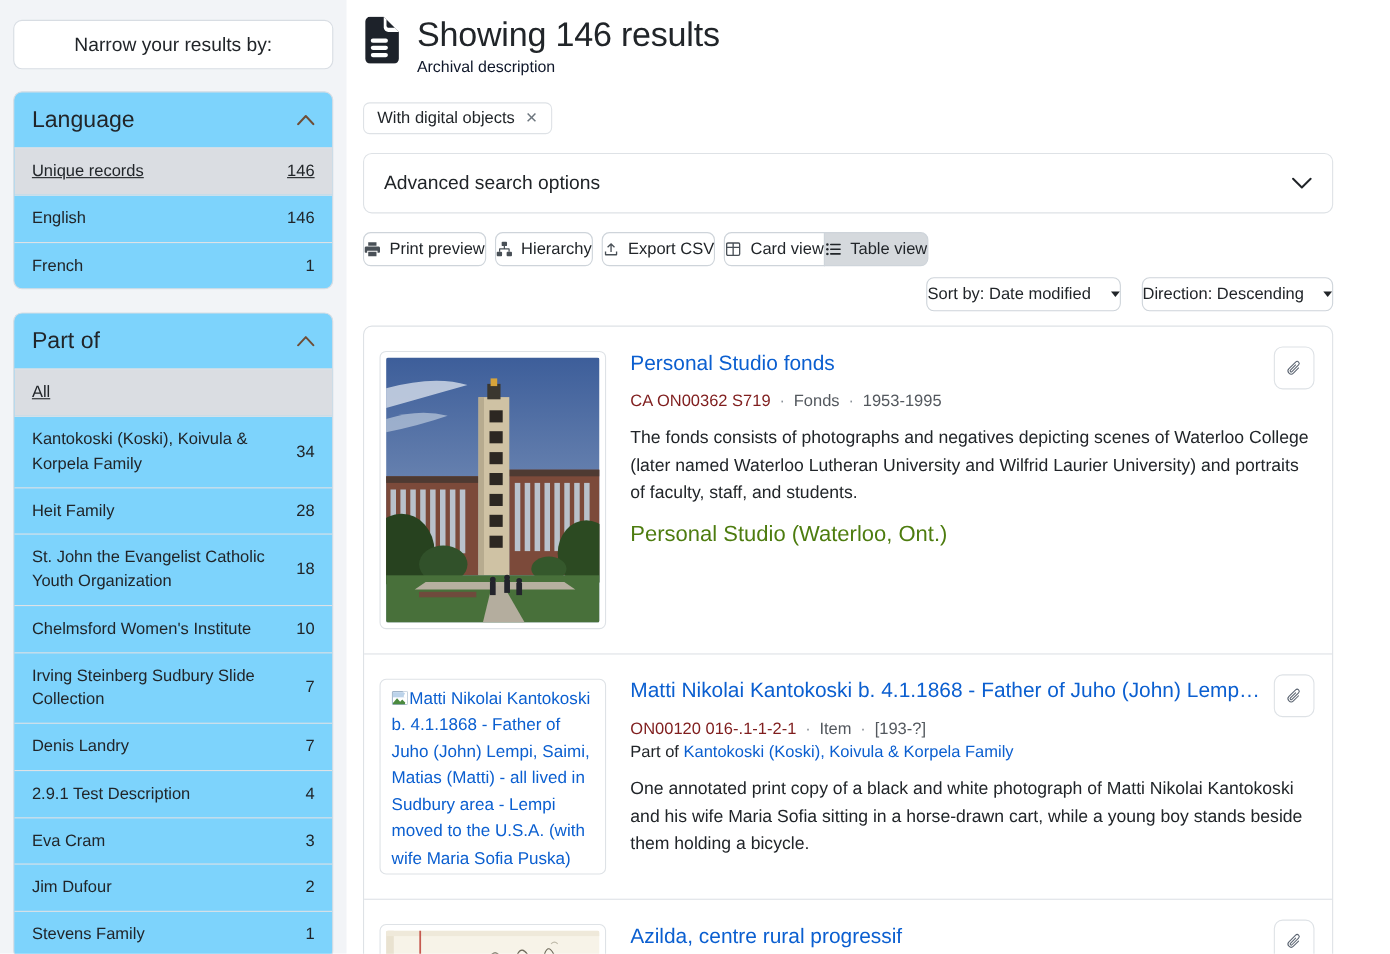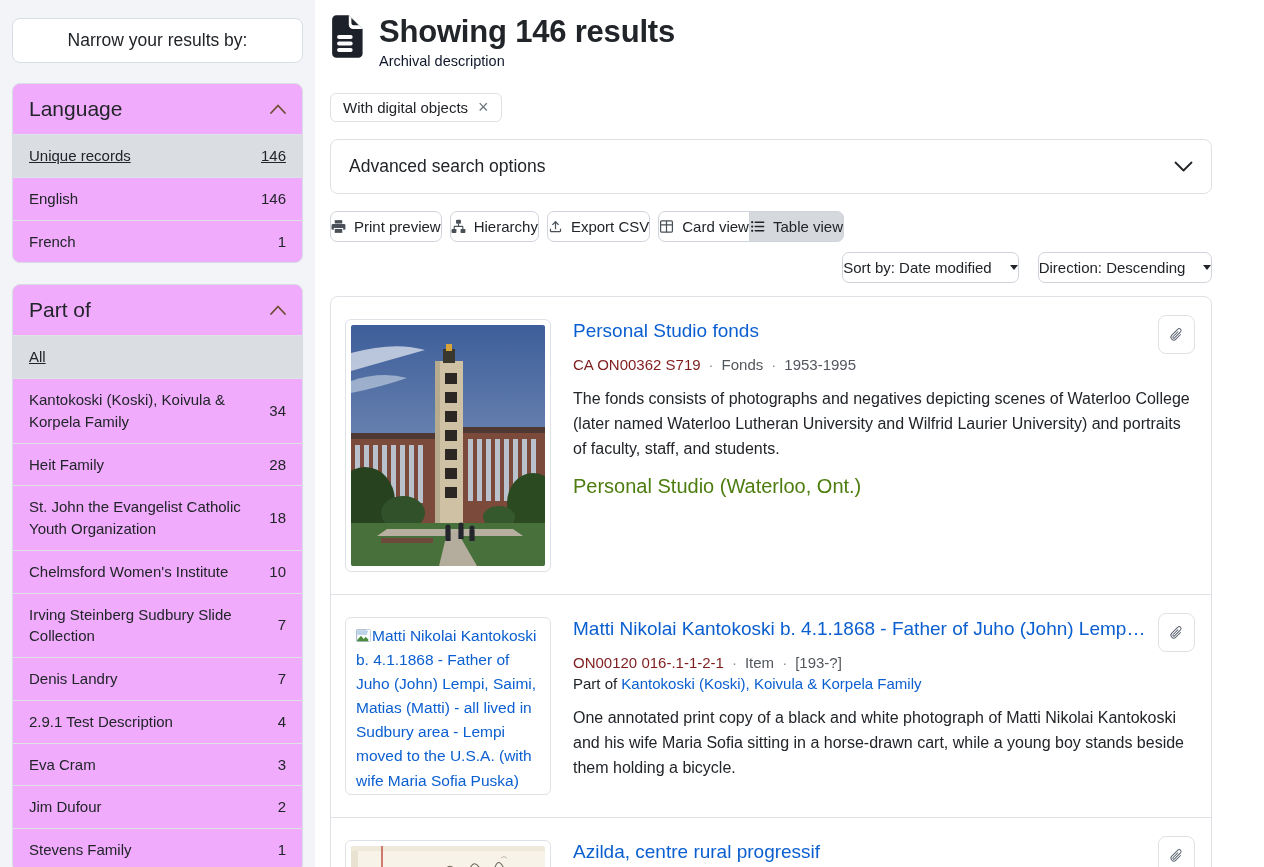--- a/index.html
+++ b/index.html
@@ -4,36 +4,36 @@
 <style>
   * { box-sizing: border-box; }
   html,body { margin:0; padding:0; width:1264px; height:867px; overflow:hidden;
     font-family:"Liberation Sans", sans-serif; color:#212529; background:#fff; }
   .app { display:flex; width:1044px; height:867px; }
 
   
   .sidebar { width:315px; flex:none; background:#f2f4f7; padding:18px 12px; height:100%; }
   .narrow-card { background:#fff; border:1px solid #d8dde3; border-radius:8px;
     padding:11px 8px; text-align:center; font-size:17.5px; font-weight:500; margin-bottom:20px; }
-  .facet { background:#f0abfc; border:1px solid #d8dde3; border-radius:8px; margin-bottom:21px; overflow:hidden; }
+  .facet { background:#7dd3fc; border:1px solid #d8dde3; border-radius:8px; margin-bottom:21px; overflow:hidden; }
   .facet-header { display:flex; justify-content:space-between; align-items:center; padding:13px 16px; cursor:pointer; }
   .facet-title { font-size:21px; font-weight:400; margin:0; line-height:24px; }
   .facet ul { list-style:none; margin:0; padding:0; }
   .facet li { display:flex; justify-content:space-between; align-items:center; gap:10px;
     padding:10px 16px; border-top:1px solid #dee2e6; font-size:15px; line-height:1.45; cursor:pointer; }
   .facet li.selected { background:#dadde2; }
   .facet li.selected .flabel, .facet li.selected .fcount { text-decoration:underline; }
   .flabel { max-width:228px; }
   .fcount { flex:none; }
 
   
   main { flex:1; padding:14px 14px 0 15px; }
   .page-head { display:flex; gap:15px; }
   .doc-icon { flex:none; margin-top:1px; }
-  h1 { font-size:31px; font-weight:700; margin:0; line-height:1.18; letter-spacing:-0.2px; }
+  h1 { font-size:31px; font-weight:400; margin:0; line-height:1.18; letter-spacing:-0.2px; }
   .subtitle { font-size:14.5px; color:#0f172a; margin-top:2px; }
 
   .chips { margin-top:24px; }
   .chip { display:inline-flex; align-items:center; gap:10px; border:1px solid #dee2e6;
     border-radius:6px; padding:4px 12px; font-size:15px; background:#fff; height:29px; }
   .chip-x { border:none; background:none; color:#6c757d; font-size:18px; line-height:1;
     padding:0; cursor:pointer; font-family:inherit; }
 
   .adv { display:flex; justify-content:space-between; align-items:center; border:1px solid #dee2e6;
     border-radius:8px; padding:16px 18px; margin-top:17px; font-size:17.5px; cursor:pointer; background:#fff; }

